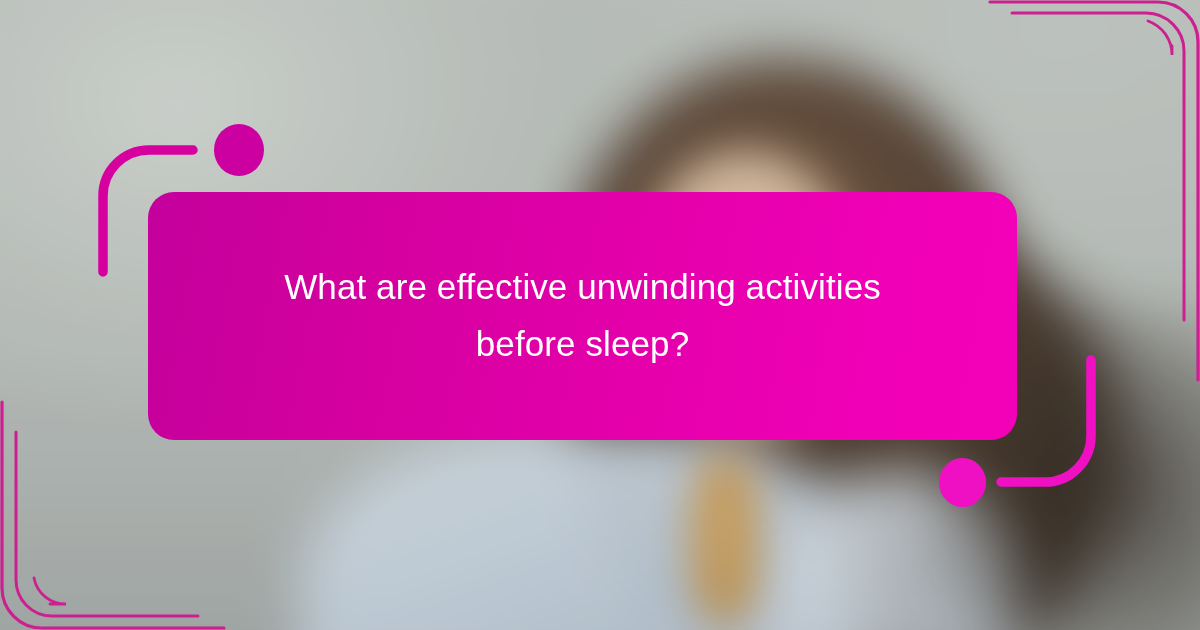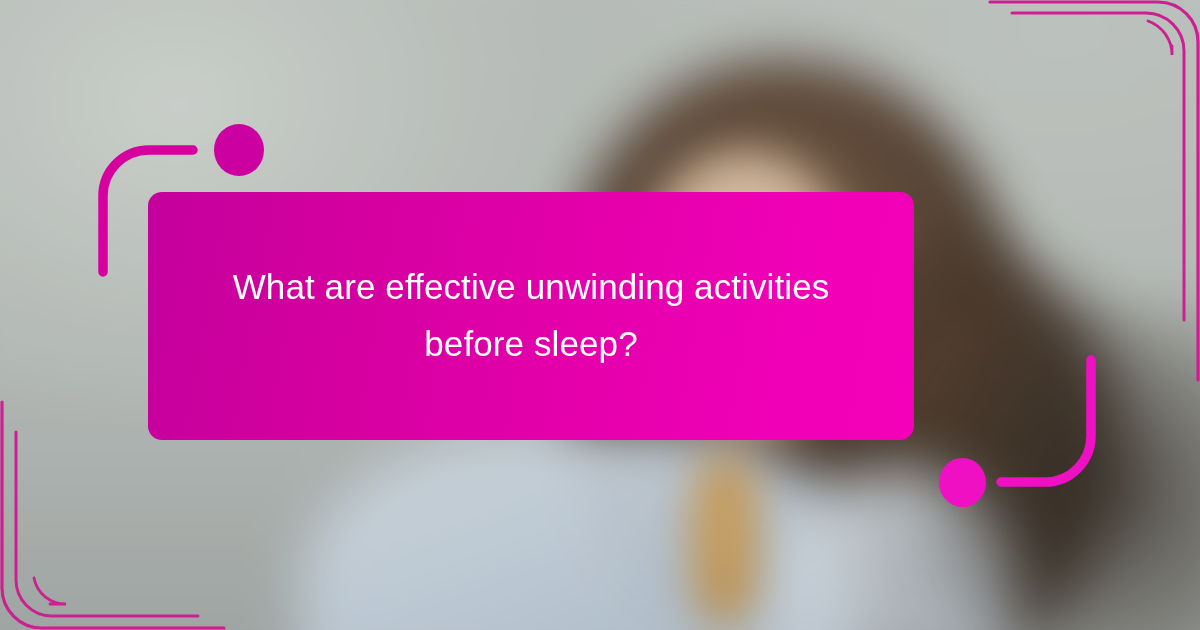--- a/index.html
+++ b/index.html
@@ -164,23 +164,23 @@
     width: 47px;
     height: 49px;
     background: #f010c4;
   }
 
   
   .banner {
     position: absolute;
     left: 148px;
     top: 192px;
-    width: 766px;
+    width: 869px;
     height: 248px;
-    border-radius: 14px;
+    border-radius: 26px;
     background: linear-gradient(100deg, #c4009c 0%, #d4009f 26%, #e400ab 56%, #f000b6 82%, #f400ba 100%);
     display: flex;
     align-items: center;
     justify-content: center;
     box-sizing: border-box;
     padding: 0 48px;
   }
   .banner-title {
     color: #ffffff;
     font-family: "Liberation Sans", sans-serif;

